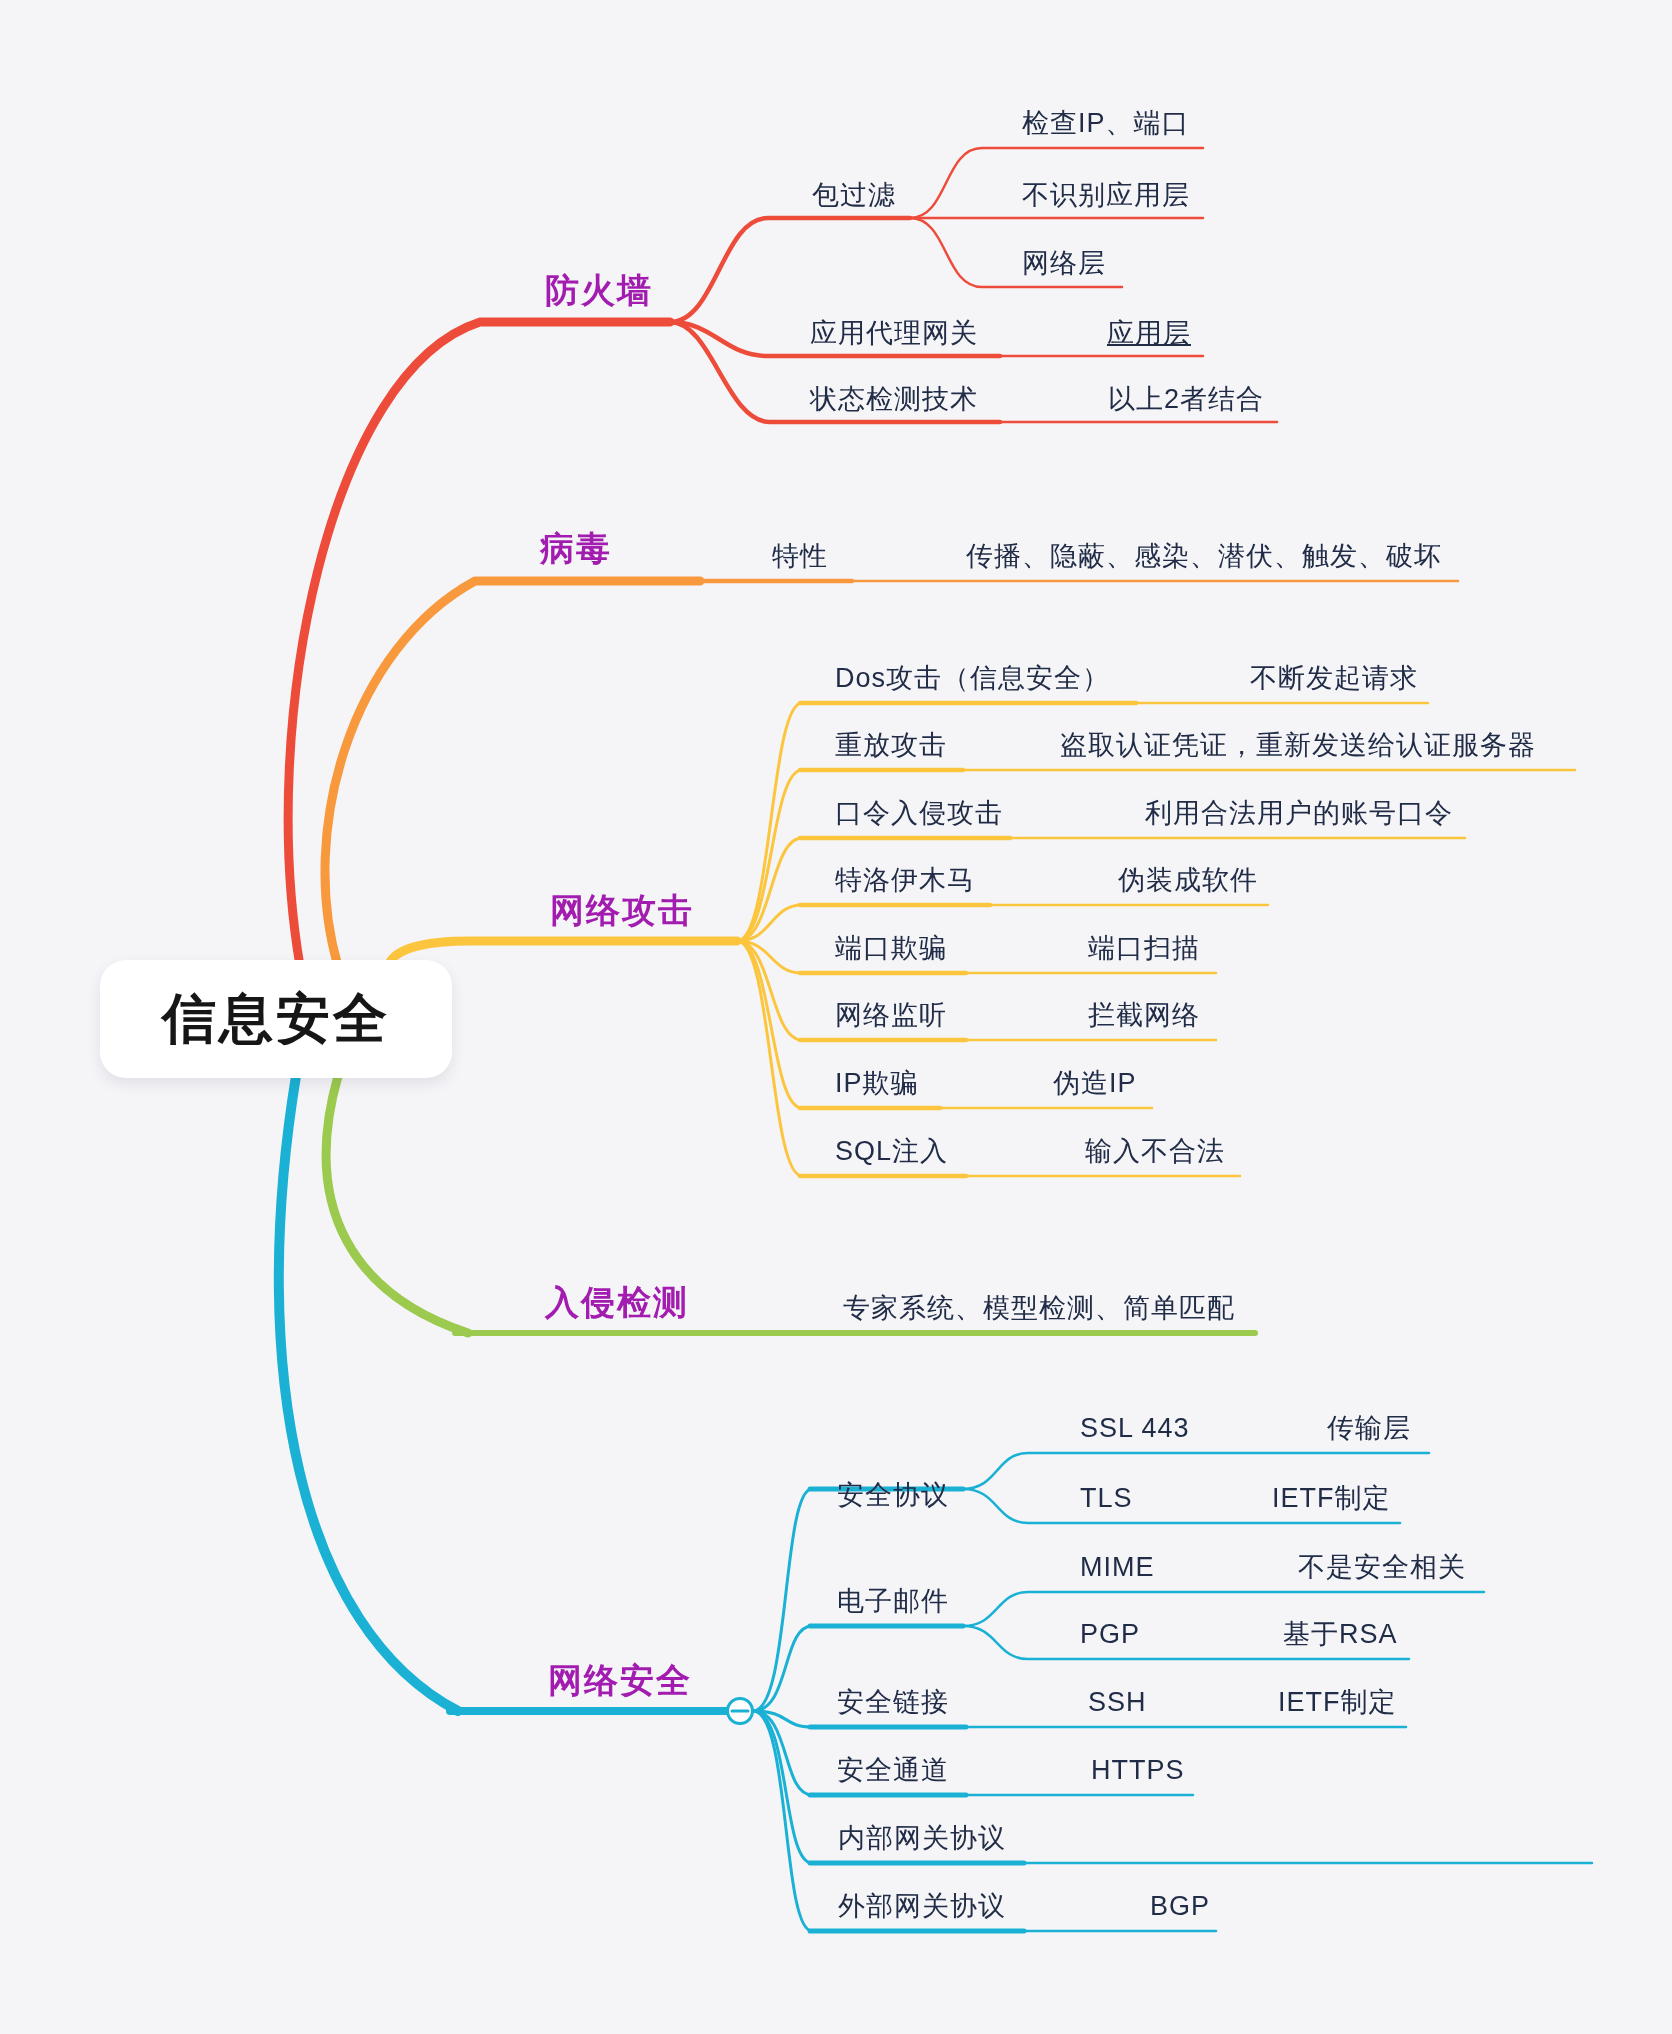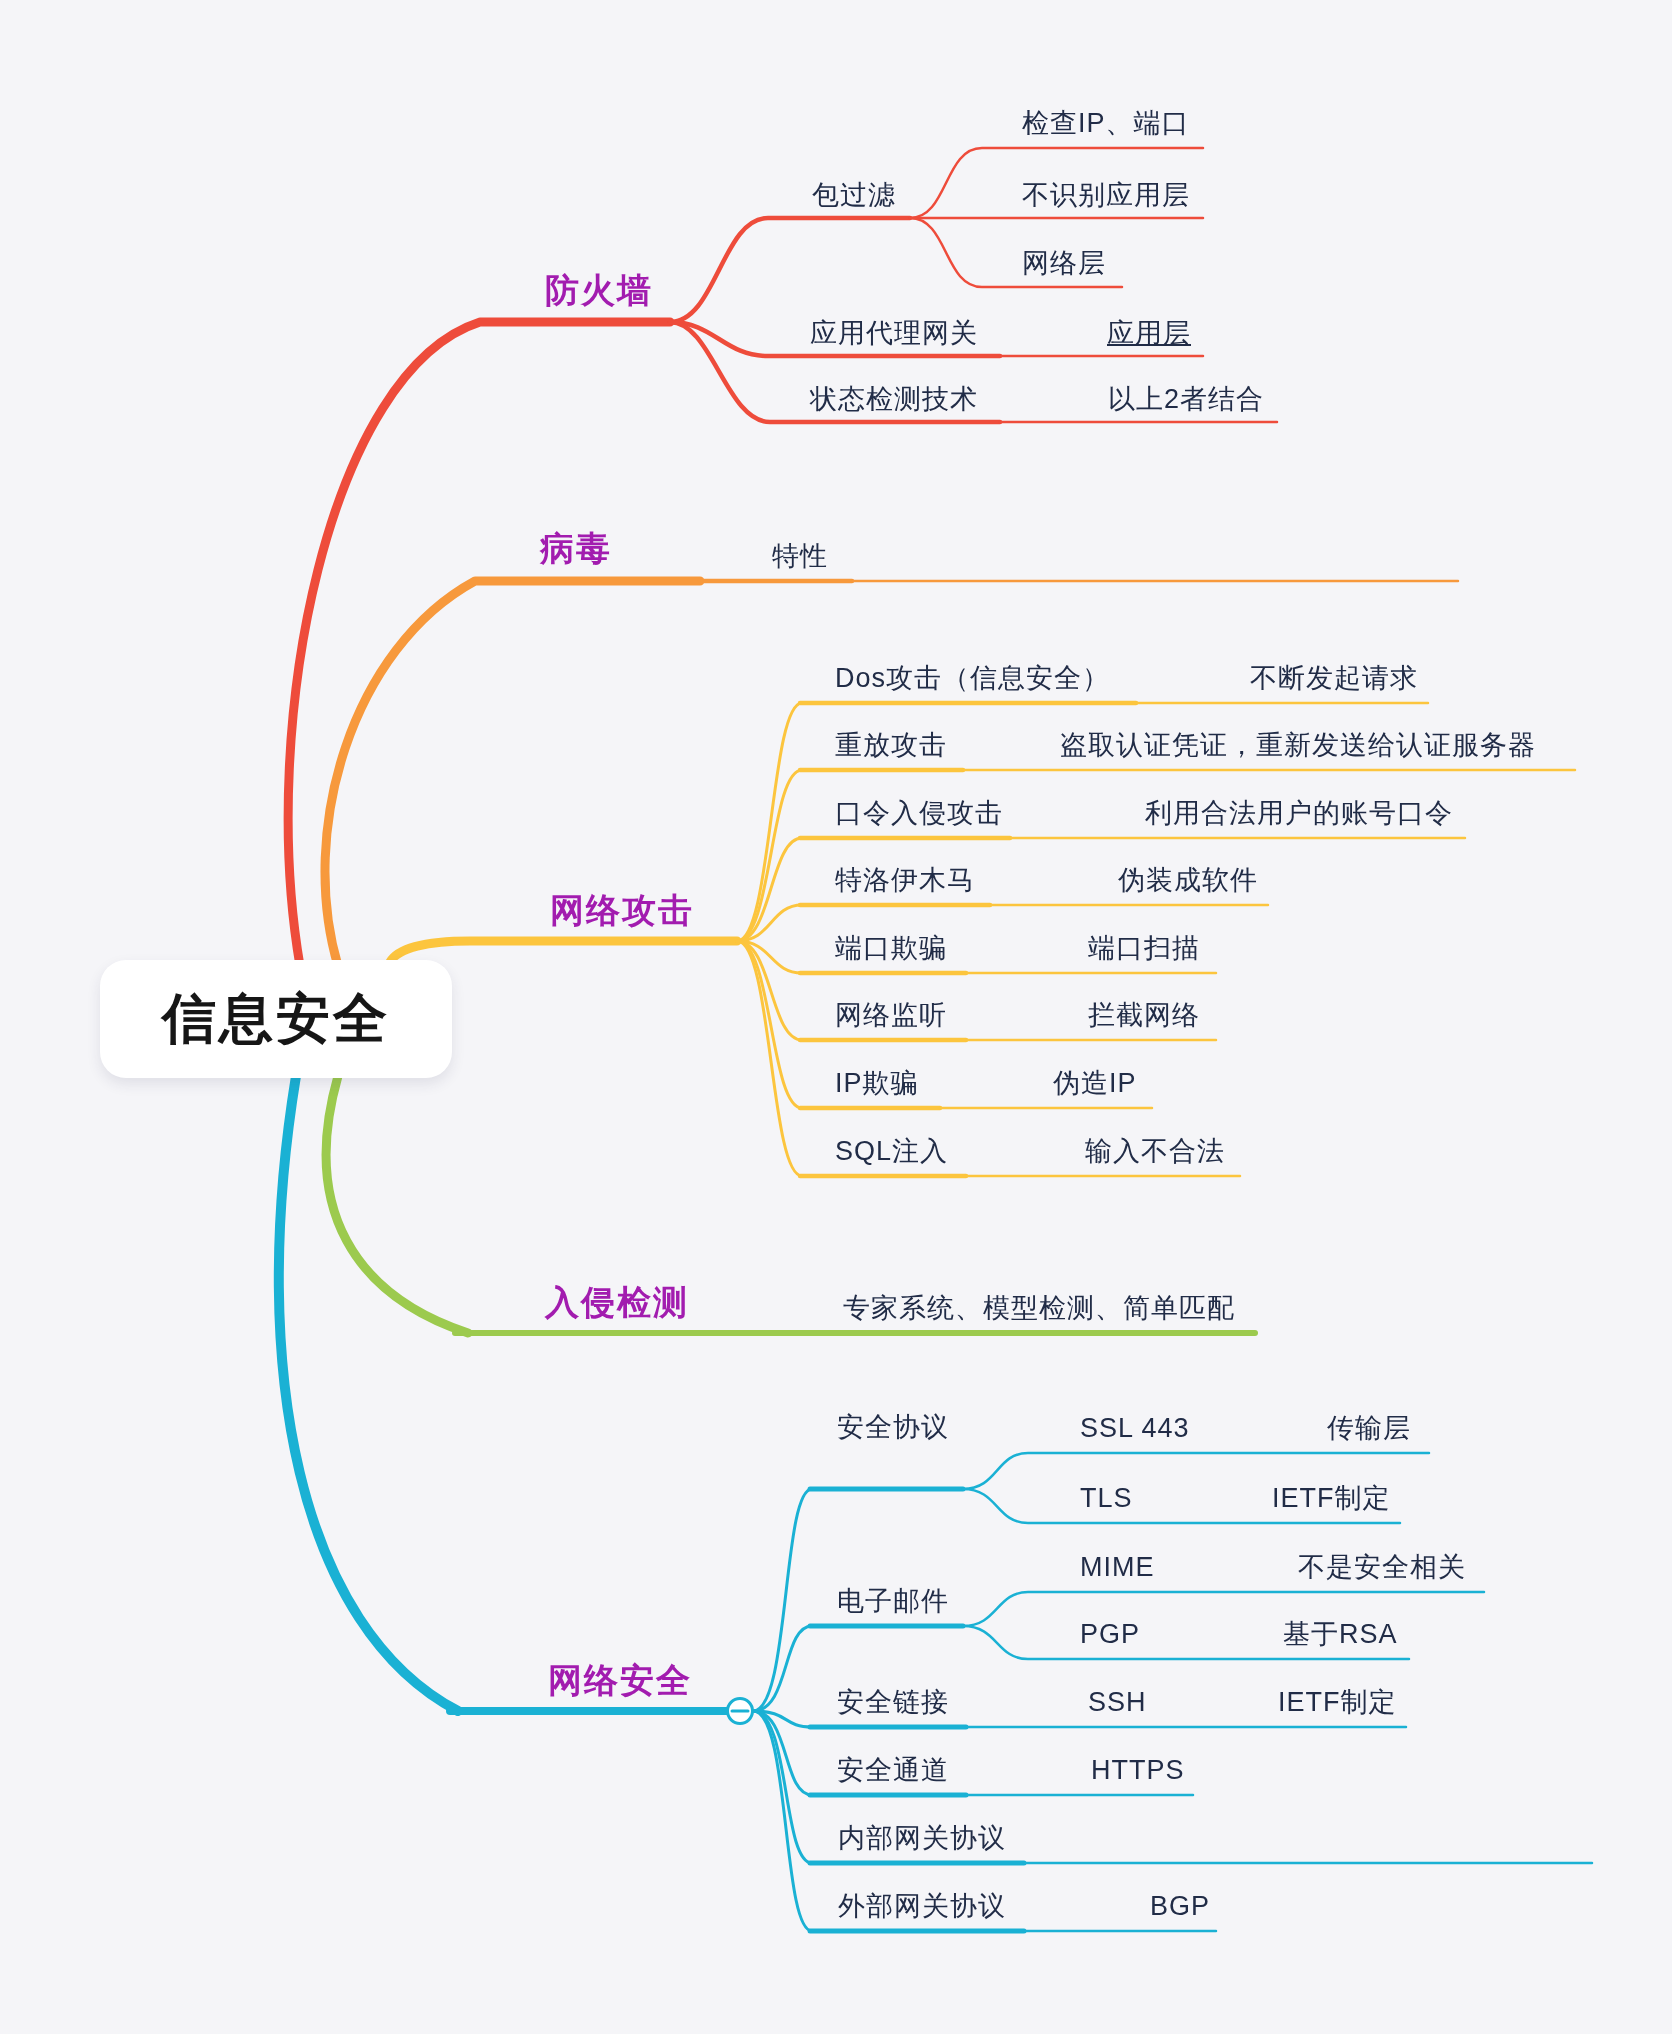--- a/index.html
+++ b/index.html
@@ -153,20 +153,21 @@
   <div class="lbl" style="left:1022px;top:108px;">检查IP、端口</div>
   <div class="lbl" style="left:1022px;top:180px;">不识别应用层</div>
   <div class="lbl" style="left:1022px;top:248px;">网络层</div>
   <div class="lbl" style="left:810px;top:318px;">应用代理网关</div>
   <div class="lbl" style="left:1107px;top:318px;text-decoration:underline;">应用层</div>
   <div class="lbl" style="left:810px;top:384px;">状态检测技术</div>
   <div class="lbl" style="left:1108px;top:384px;">以上2者结合</div>
 
   <div class="lbl lbl-1" style="left:540px;top:529px;">病毒</div>
   <div class="lbl" style="left:772px;top:541px;">特性</div>
+  <div class="lbl" style="left:966px;top:541px;">传播、隐蔽、感染、潜伏、触发、破坏</div>
 
   <div class="lbl lbl-1" style="left:550px;top:891px;">网络攻击</div>
 
   <div class="lbl" style="left:835px;top:663px;">Dos攻击（信息安全）</div>
   <div class="lbl" style="left:1250px;top:663px;">不断发起请求</div>
 
   <div class="lbl" style="left:835px;top:730px;">重放攻击</div>
   <div class="lbl" style="left:1060px;top:730px;">盗取认证凭证，重新发送给认证服务器</div>
 
   <div class="lbl" style="left:835px;top:798px;">口令入侵攻击</div>
@@ -185,21 +186,21 @@
   <div class="lbl" style="left:1053px;top:1068px;">伪造IP</div>
 
   <div class="lbl" style="left:835px;top:1136px;">SQL注入</div>
   <div class="lbl" style="left:1085px;top:1136px;">输入不合法</div>
 
   <div class="lbl lbl-1" style="left:545px;top:1283px;">入侵检测</div>
   <div class="lbl" style="left:843px;top:1293px;">专家系统、模型检测、简单匹配</div>
 
   <div class="lbl lbl-1" style="left:548px;top:1661px;">网络安全</div>
 
-  <div class="lbl" style="left:837px;top:1412px;">安全协议</div>
+  <div class="lbl" style="left:837px;top:1480px;">安全协议</div>
   <div class="lbl" style="left:1080px;top:1413px;">SSL 443</div>
   <div class="lbl" style="left:1327px;top:1413px;">传输层</div>
   <div class="lbl" style="left:1080px;top:1483px;">TLS</div>
   <div class="lbl" style="left:1272px;top:1483px;">IETF制定</div>
 
   <div class="lbl" style="left:837px;top:1586px;">电子邮件</div>
   <div class="lbl" style="left:1080px;top:1552px;">MIME</div>
   <div class="lbl" style="left:1298px;top:1552px;">不是安全相关</div>
   <div class="lbl" style="left:1080px;top:1619px;">PGP</div>
   <div class="lbl" style="left:1283px;top:1619px;">基于RSA</div>

